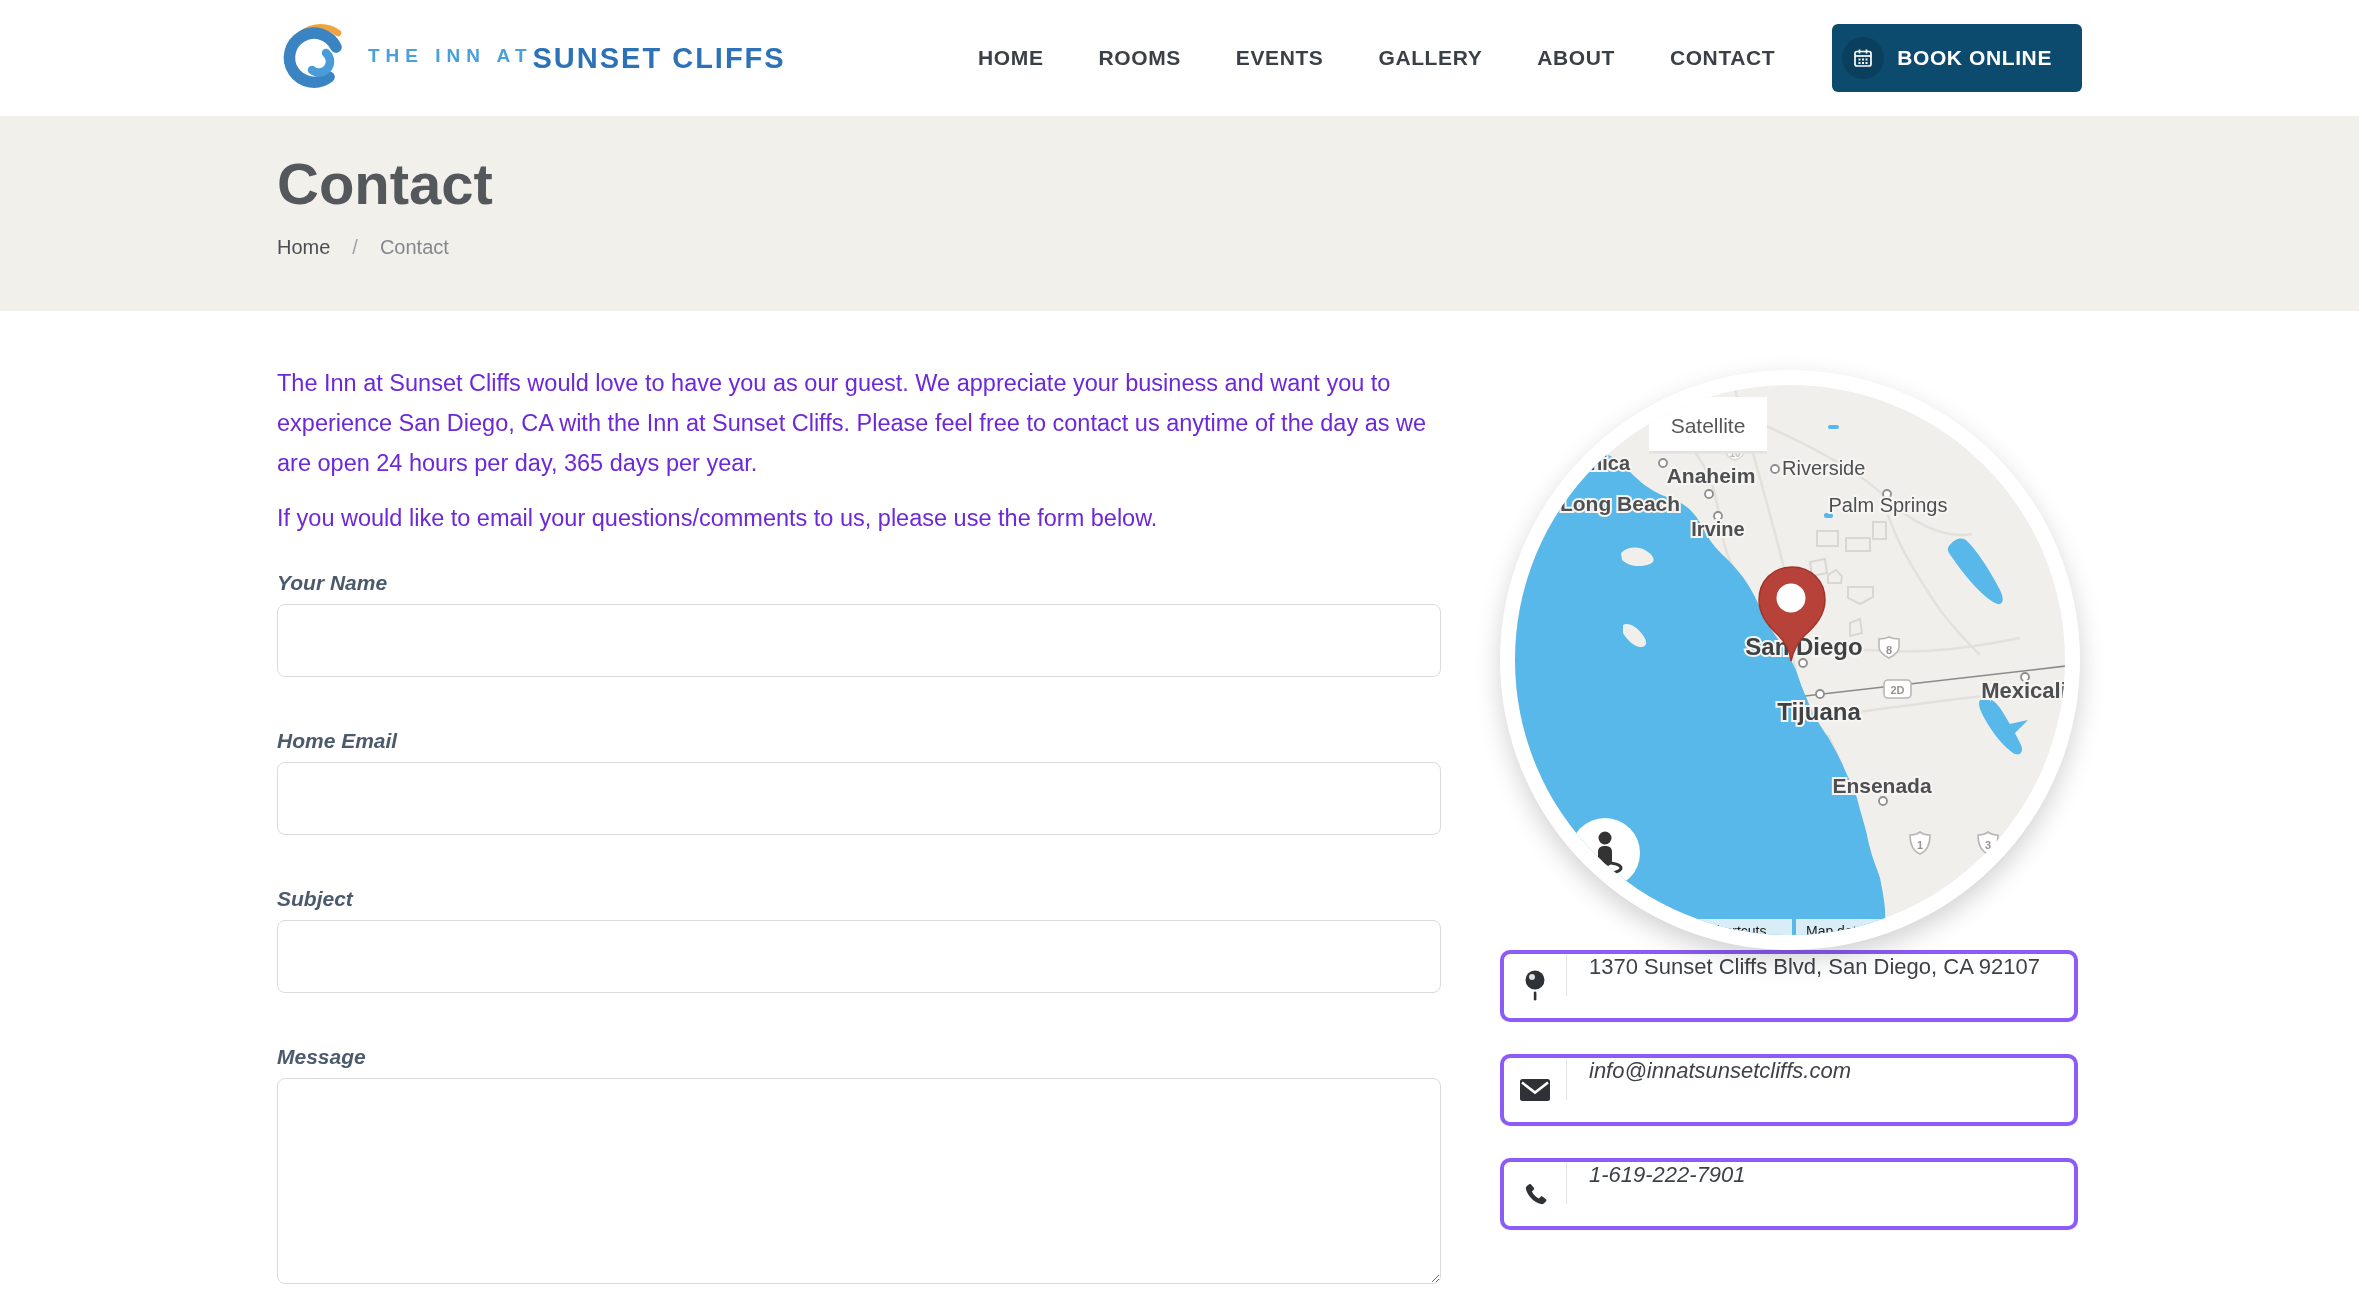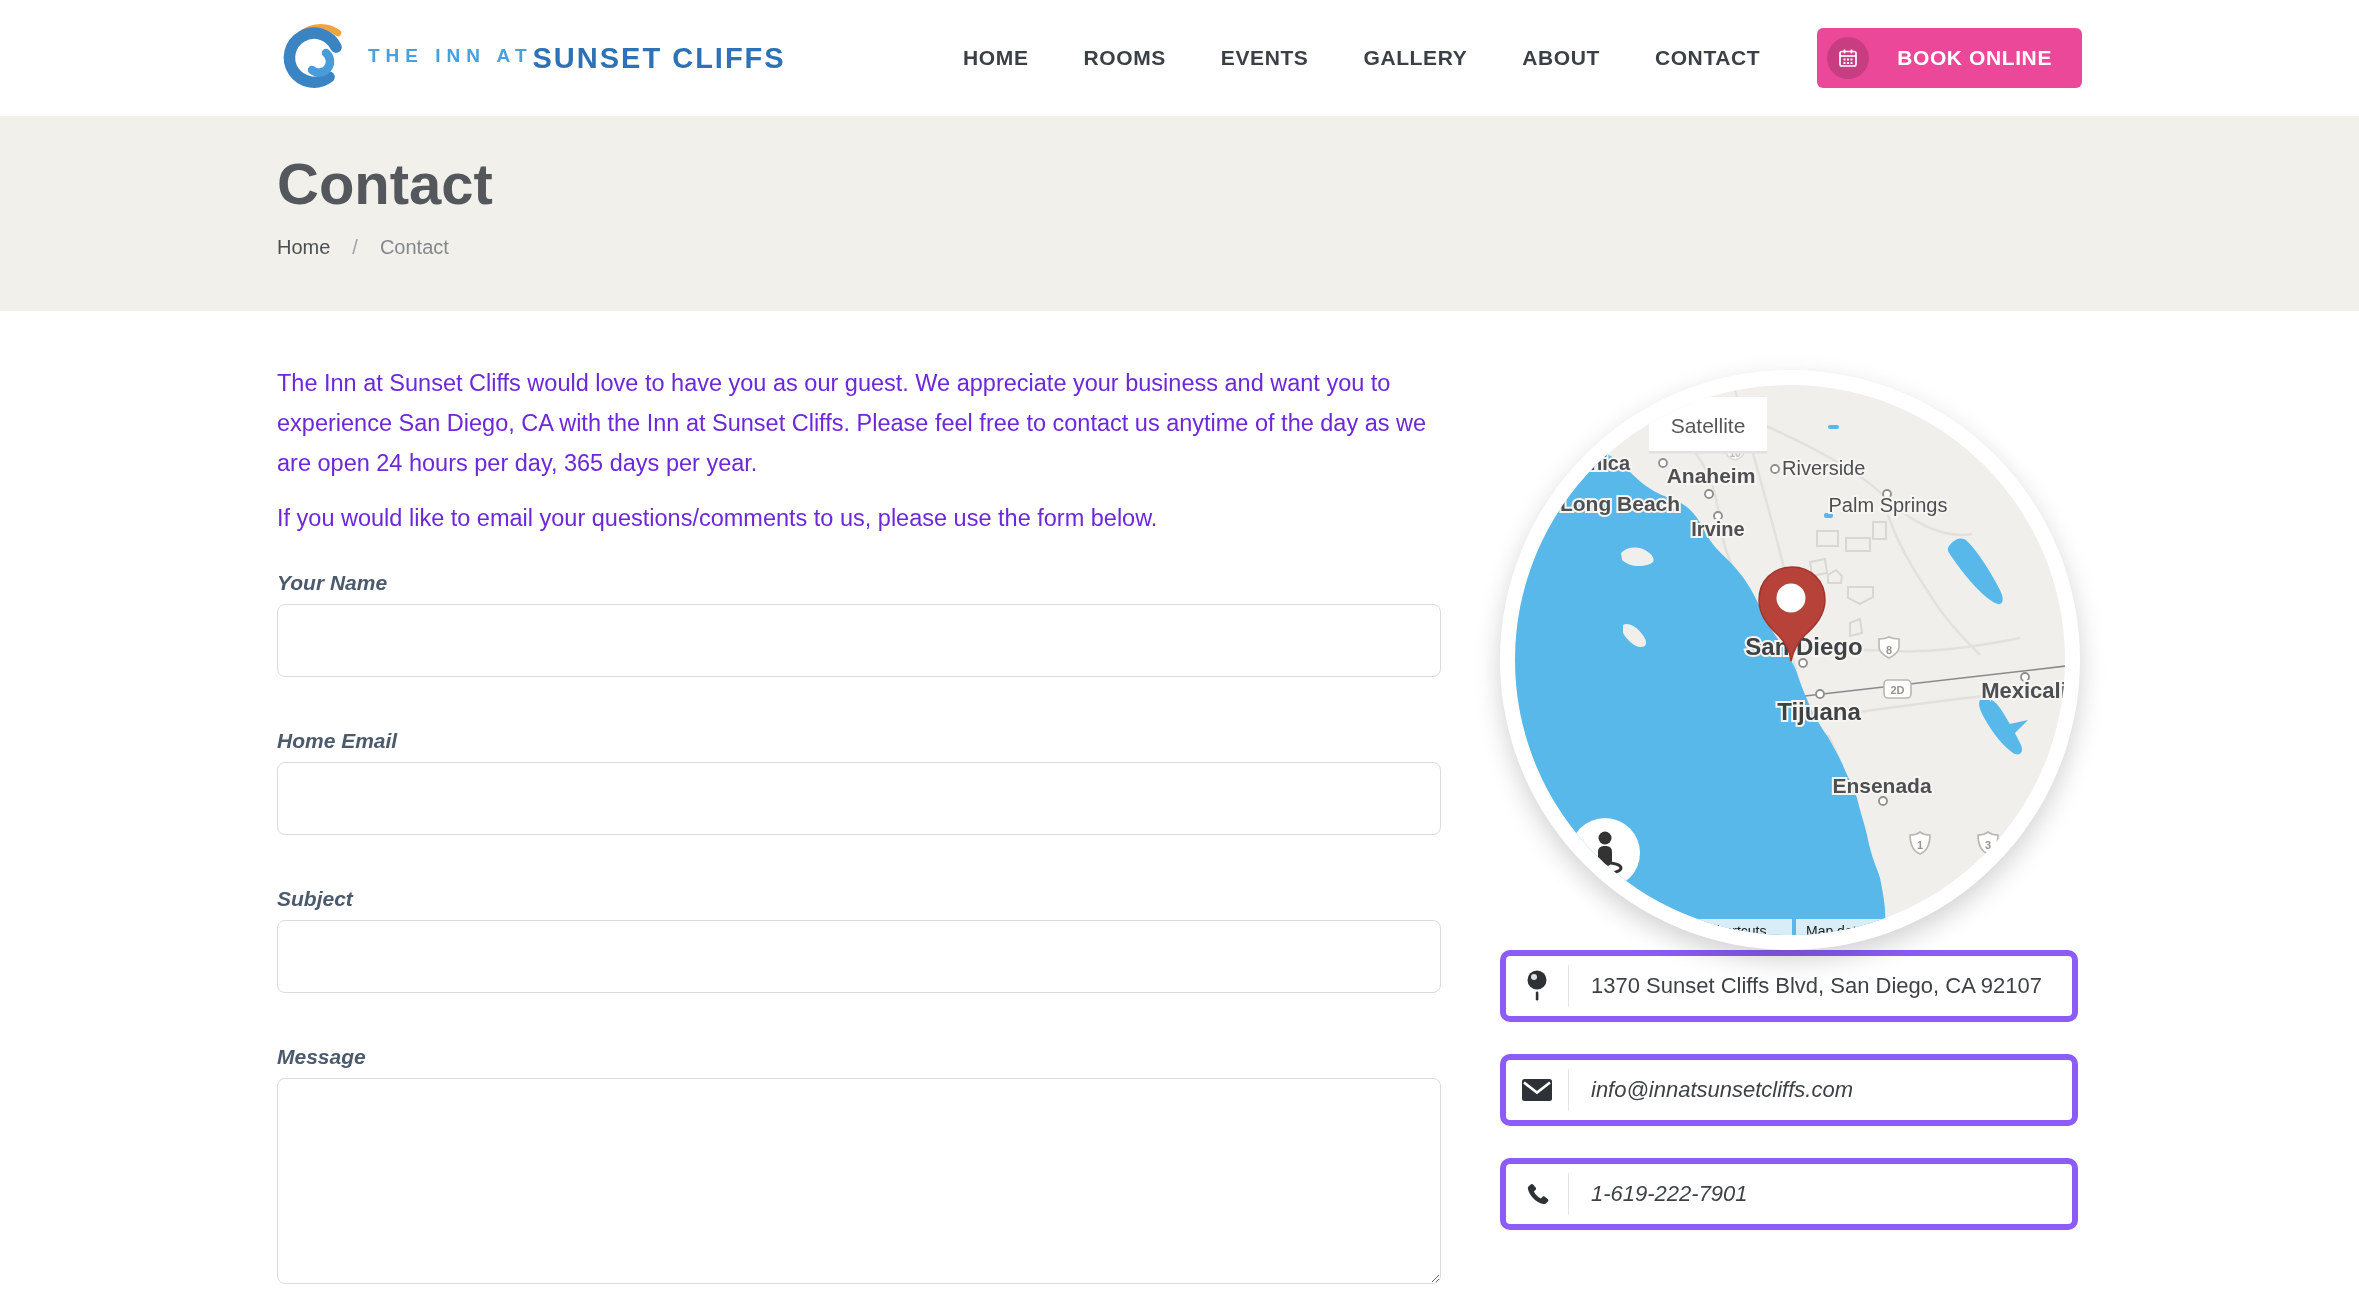--- a/index.html
+++ b/index.html
@@ -8,22 +8,22 @@
 
   
   .header { height:116px; background:#fff; display:flex; align-items:center;
             padding:0 277px 0 280px; }
   .logo { display:flex; align-items:center; gap:16px; cursor:pointer; }
   .logo-text { display:flex; flex-direction:row; }
   .logo-line1 { font-size:19px; font-weight:bold; letter-spacing:6px; color:#4aa0da; line-height:26px; }
   .logo-line2 { font-size:29px; font-weight:bold; letter-spacing:2px; color:#2d72b7; line-height:31px; }
   .nav { margin-left:auto; display:flex; gap:55px; align-items:center; }
   .nav-item { font-size:21px; font-weight:bold; color:#3b4046; letter-spacing:.6px; cursor:pointer; }
-  .book-btn { margin-left:57px; height:60px; padding:0 30px 0 10px; background:#ec4899;
-              border:none; border-radius:6px; display:flex; align-items:center; gap:28px;
+  .book-btn { margin-left:57px; height:68px; padding:0 30px 0 10px; background:#0c4a6e;
+              border:none; border-radius:6px; display:flex; align-items:center; gap:13px;
               color:#fff; font-size:21px; font-weight:bold; letter-spacing:.6px; cursor:pointer;
               font-family:inherit; }
   .book-btn .cal-circle { width:42px; height:42px; border-radius:50%;
               background:rgba(0,0,0,0.15); display:flex; align-items:center; justify-content:center; }
 
   
   .hero { height:195px; background:#f1f0eb; padding:34px 0 0 277px; }
   .hero h1 { font-size:58px; font-weight:bold; color:#54585d; line-height:68px; }
   .breadcrumb { margin-top:18px; display:flex; gap:22px; font-size:20px; align-items:center; }
   .bc-home { color:#4b4f54; cursor:pointer; }
@@ -45,22 +45,22 @@
   .field textarea { width:1164px; height:206px; border:1px solid #dbdbdb; border-radius:8px;
                  background:#fff; font-size:22px; color:#444; padding:14px 20px; outline:none;
                  resize:both; font-family:inherit; }
 
   .col-right { width:580px; margin-left:59px; }
   .map-ring { width:580px; height:580px; margin-top:7px; border-radius:50%; background:#fff;
               box-shadow:0 10px 26px rgba(0,0,0,0.18); position:relative; }
   .map-clip { position:absolute; inset:15px; border-radius:50%; overflow:hidden; }
   .map-clip svg { display:block; }
 
-  .card { width:578px; height:72px; background:#fff; border:6px solid #8b5cf6; border-radius:10px;
-          display:flex; align-items:center; box-shadow:0 1px 2px rgba(0,0,0,0.03); }
+  .card { width:578px; height:72px; background:#fff; border:4px solid #8b5cf6; border-radius:10px;
+          display:flex; box-shadow:0 1px 2px rgba(0,0,0,0.03); }
   .card + .card { margin-top:32px;font-style:italic; }
   .card:first-of-type { margin-top:52px; }
   .card .ic { width:62px; display:flex; justify-content:center; align-items:center; }
   .card .divider { width:1px; height:42px; background:#e4e4e4; }
   .card .txt { margin-left:22px; font-size:22px; color:#3e4247; }
 
   
   text.city { fill:#4d4f52; font-weight:bold; stroke:#f6f5f2; stroke-width:4px;
               paint-order:stroke; font-family:"Liberation Sans",sans-serif; }
   text.city.big { fill:#3f4245; }

